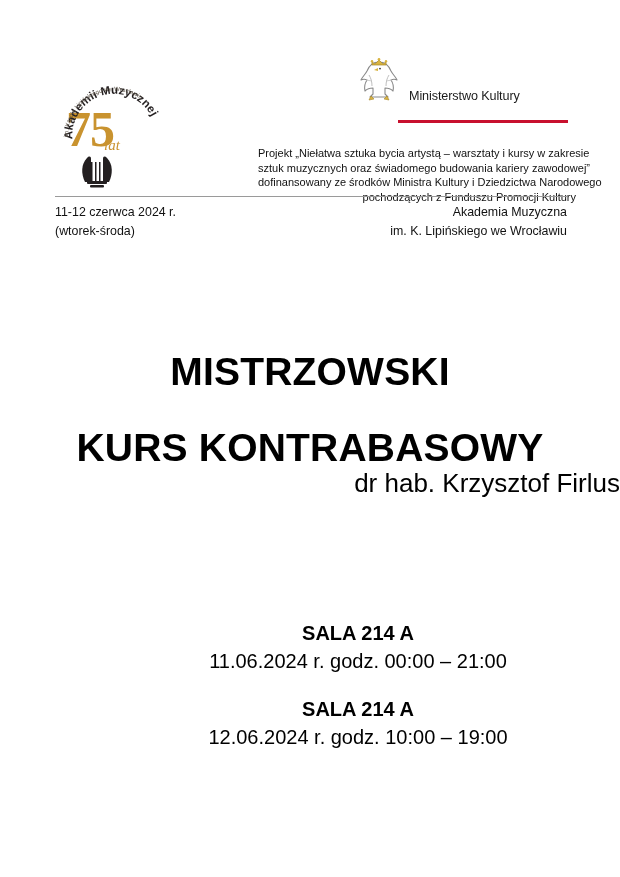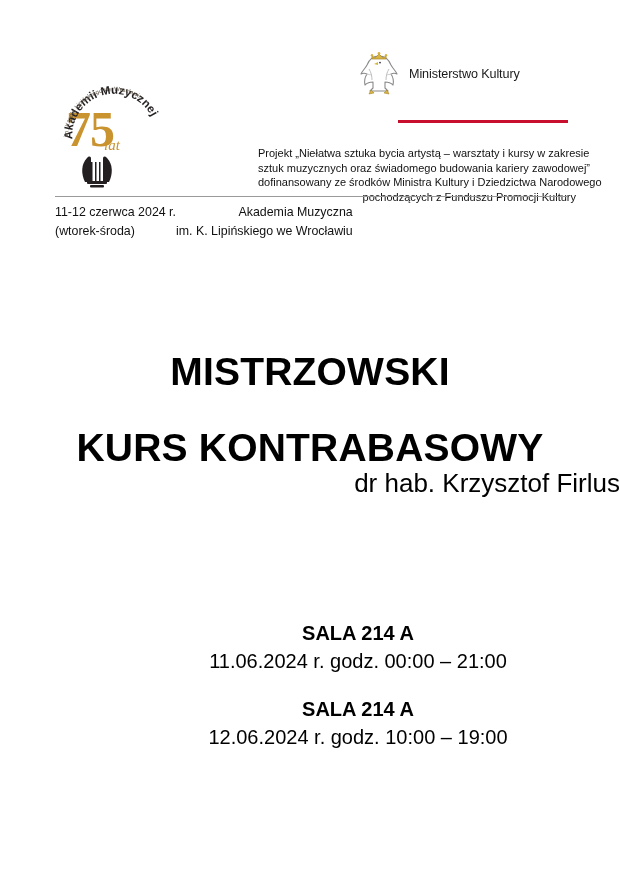--- a/index.html
+++ b/index.html
@@ -42,21 +42,21 @@
   .anniv-logo svg { display: block; }
 
   
   .ministry {
     position: absolute;
     left: 358px;
     top: 14px;
     width: 218px;
     height: 62px;
     display: flex;
-    align-items: center;
+    align-items: flex-end;
   }
   .eagle {
     width: 42px;
     height: 48px;
     flex: 0 0 42px;
     margin-top: 1px;
   }
   .eagle svg { display: block; }
   .ministry-text {
     margin-left: 9px;
@@ -101,20 +101,21 @@
     background: #9a9a9a;
   }
 
   
   .meta {
     position: absolute;
     left: 55px;
     top: 203px;
     width: 512px;
     display: flex;
+    justify-content: space-between;
     align-items: flex-start;
   }
   .meta-col { font-size: 12.4px; line-height: 19px; color: #111111; }
   .meta-col.left { text-align: left; }
   .meta-col.right { text-align: right; }
   .meta-col .ln { display: block; white-space: nowrap; }
 
   
   .title {
     position: absolute;

